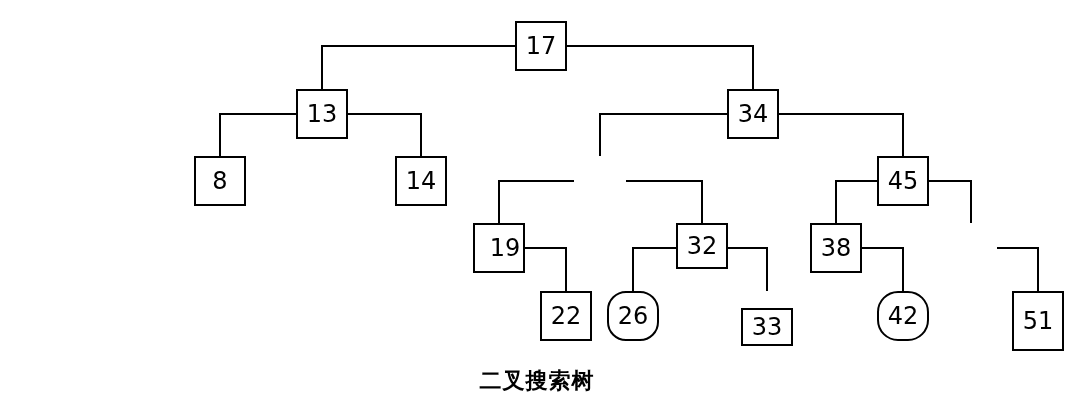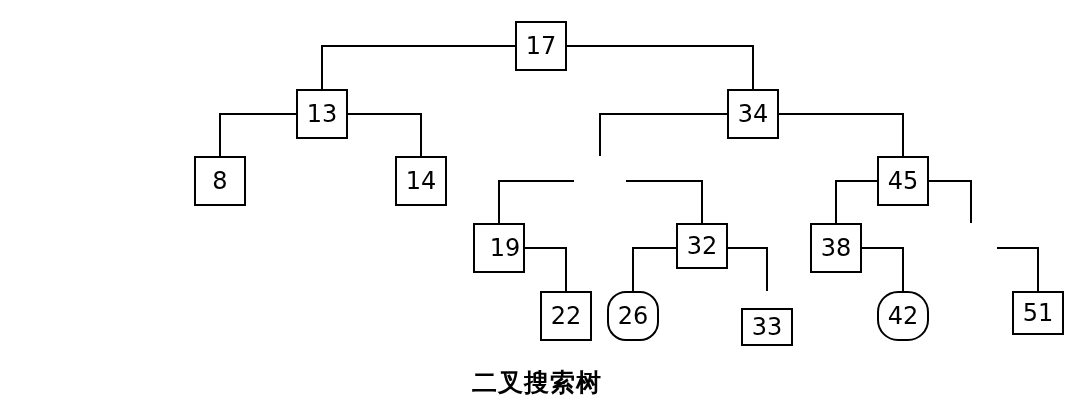--- a/index.html
+++ b/index.html
@@ -40,21 +40,21 @@
     font-size: 24px;
     line-height: 1;
     color: var(--text, #000000);
   }
   .caption {
     position: absolute;
     left: 437px;
     top: 366px;
     width: 200px;
     text-align: center;
-    font-size: 25px;
+    font-size: 22px;
     font-weight: bold;
     color: var(--text, #000000);
     letter-spacing: 1px;
   }
 </style>
 </head>
 <body>
 
 <div id="canvas">
   <svg id="edge-layer" xmlns="http://www.w3.org/2000/svg" viewBox="0 0 1080 410">
@@ -107,18 +107,18 @@
       </div>
       <div class="node" style="left: 607px; top: 291px; width: 52px; height: 50px; border-radius: 19px;">
         <span>26</span>
       </div>
       <div class="node" style="left: 741px; top: 291px; width: 52px; height: 38px; margin-top: 17px;">
         <span>33</span>
       </div>
       <div class="node" style="left: 877px; top: 291px; width: 52px; height: 50px; border-radius: 21px;">
         <span>42</span>
       </div>
-      <div class="node" style="left: 1012px; top: 291px; width: 52px; height: 44px;">
+      <div class="node" style="left: 1012px; top: 291px; width: 52px; height: 60px;">
         <span>51</span>
       </div>
     </div>
   <div class="caption">二叉搜索树</div>
 </div>
 
 </body></html>

